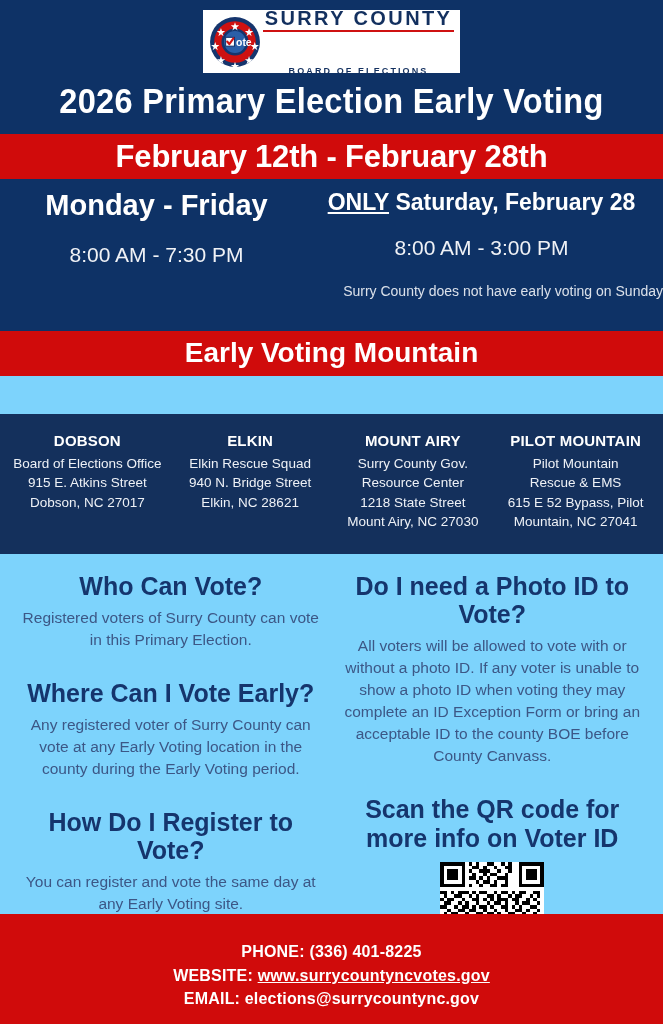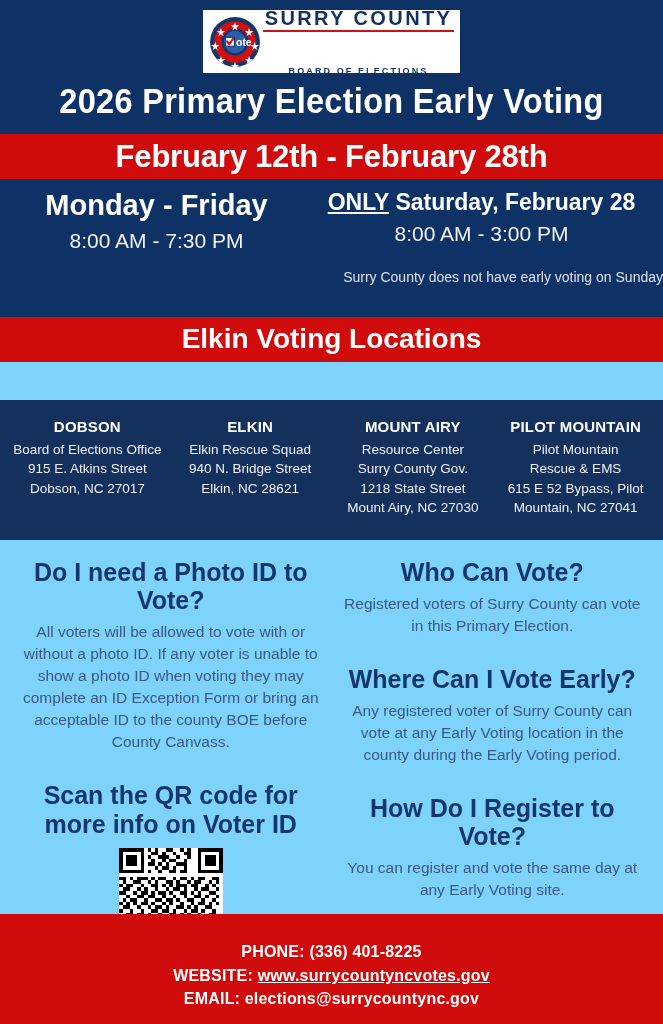--- a/index.html
+++ b/index.html
@@ -70,21 +70,21 @@
   }
   .hours-col{text-align:center;color:#ffffff;}
   .hours-col.left{width:300px;}
   .hours-col.right{width:350px;}
   .hours-head{
     font-size:29px;font-weight:bold;line-height:1.15;white-space:nowrap;
   }
   .hours-head .only{text-decoration:underline;}
   .hours-head.right-head{font-size:23px;}
   .hours-time{
-    font-size:21px;font-weight:normal;line-height:1.3;margin-top:5px;
+    font-size:21px;font-weight:normal;line-height:1.3;margin-top:19px;
     color:#f0f2f6;
   }
   .hours-note{
     text-align:right;color:#dbe1ea;font-size:14px;margin-top:14px;
   }
 
   
   .loc-banner{
     background:#d00b0b;height:45px;
     display:flex;align-items:center;justify-content:center;
@@ -195,53 +195,64 @@
       </div>
       <div class="hours-col right">
         <div class="hours-head right-head"><span class="only">ONLY</span><span> Saturday, February 28</span></div>
         <div class="hours-time">8:00 AM - 3:00 PM</div>
       </div>
     </div>
     <div class="hours-note">Surry County does not have early voting on Sunday</div>
   </div>
 
   <div class="loc-banner">
-    <span>Elkin Voting Locations</span>
+    <span>Early Voting Mountain</span>
   </div>
 
   <div class="loc-block">
     <div class="loc-col">
       <div class="loc-name">DOBSON</div>
       <div class="loc-line">Board of Elections Office</div>
       <div class="loc-line">915 E. Atkins Street</div>
       <div class="loc-line">Dobson, NC 27017</div>
     </div>
     <div class="loc-col">
       <div class="loc-name">ELKIN</div>
       <div class="loc-line">Elkin Rescue Squad</div>
       <div class="loc-line">940  N. Bridge Street</div>
       <div class="loc-line">Elkin, NC 28621</div>
     </div>
     <div class="loc-col">
       <div class="loc-name">MOUNT AIRY</div>
+      <div class="loc-line">Surry County Gov.</div>
       <div class="loc-line">Resource Center</div>
-      <div class="loc-line">Surry County Gov.</div>
       <div class="loc-line">1218 State Street</div>
       <div class="loc-line">Mount Airy, NC 27030</div>
     </div>
     <div class="loc-col">
       <div class="loc-name">PILOT MOUNTAIN</div>
       <div class="loc-line">Pilot Mountain</div>
       <div class="loc-line">Rescue &amp; EMS</div>
       <div class="loc-line">615 E 52 Bypass, Pilot</div>
       <div class="loc-line">Mountain, NC 27041</div>
     </div>
   </div>
 
   <div class="faq">
+
+    <div class="faq-col left">
+      <div class="faq-q">Who Can Vote?</div>
+      <div class="faq-a">Registered voters of Surry County can vote in this Primary Election.</div>
+
+      <div class="faq-q">Where Can I Vote Early?</div>
+      <div class="faq-a">Any registered voter of Surry County can vote at any Early Voting location in the county during the Early Voting period.</div>
+
+      <div class="faq-q">How Do I Register to Vote?</div>
+      <div class="faq-a">You can register and vote the same day at any Early Voting site.</div>
+    </div>
 
     <div class="faq-col right">
       <div class="faq-q">Do I need a Photo ID to Vote?</div>
       <div class="faq-a">All voters will be allowed to vote with or without a photo ID. If any voter is unable to show a photo ID when voting they may complete an ID Exception Form or bring an acceptable ID to the county BOE before County Canvass.</div>
 
       <div class="qr-head">Scan the QR code for more info on Voter ID</div>
       <div class="qr-wrap">
         <svg class="qr-box" viewBox="0 0 29 29" shape-rendering="crispEdges">
           <rect width="29" height="29" fill="#ffffff"></rect>
           <g fill="#000000">
@@ -471,31 +482,20 @@
               <rect x="13" y="28" width="2" height="1"></rect>
               <rect x="16" y="28" width="1" height="1"></rect>
               <rect x="19" y="28" width="2" height="1"></rect>
               <rect x="22" y="28" width="1" height="1"></rect>
               <rect x="24" y="28" width="1" height="1"></rect>
               <rect x="27" y="28" width="1" height="1"></rect>
           </g>
         </svg>
       </div>
     </div>
-
-    <div class="faq-col left">
-      <div class="faq-q">Who Can Vote?</div>
-      <div class="faq-a">Registered voters of Surry County can vote in this Primary Election.</div>
-
-      <div class="faq-q">Where Can I Vote Early?</div>
-      <div class="faq-a">Any registered voter of Surry County can vote at any Early Voting location in the county during the Early Voting period.</div>
-
-      <div class="faq-q">How Do I Register to Vote?</div>
-      <div class="faq-a">You can register and vote the same day at any Early Voting site.</div>
-    </div>
   </div>
 
   <div class="footer">
     <div>PHONE: (336) 401-8225</div>
     <div><span>WEBSITE: </span><span class="site">www.surrycountyncvotes.gov</span></div>
     <div>EMAIL: elections@surrycountync.gov</div>
   </div>
 
 </div>
 

